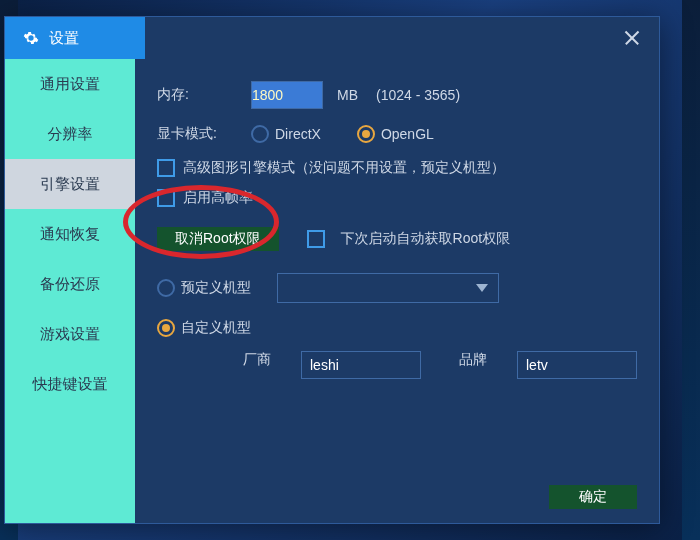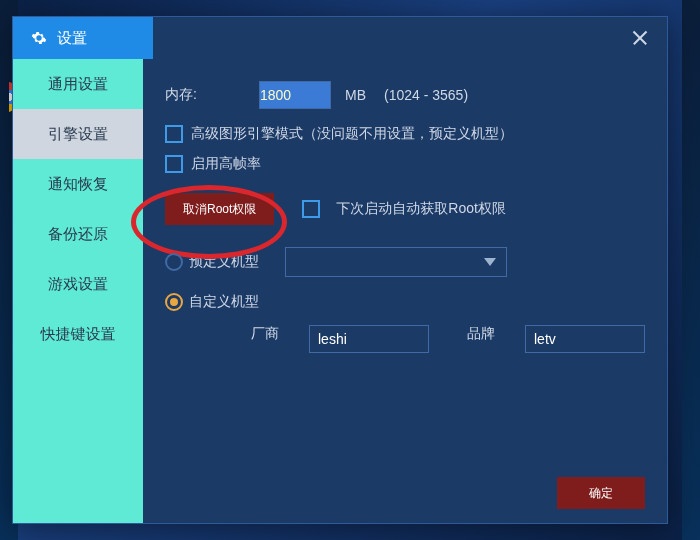--- a/index.html
+++ b/index.html
@@ -23,21 +23,21 @@
     position:absolute; left:2px; top:82px; width:14px; height:30px;
     border-radius:50%;
     background:
       radial-gradient(circle at 55% 50%, #fff 22%, #4285f4 23% 40%, transparent 41%),
       conic-gradient(#ea4335 0 120deg,#fbbc05 120deg 240deg,#34a853 0);
     clip-path: inset(0 0 0 50%);
   }
 
   .window {
     position: absolute;
-    left: 12px; top: 16px;
+    left: 4px; top: 16px;
     width: 656px; height: 508px;
     background: #1c3a66;
     border: 1px solid #2e5a9a;
     box-shadow: 0 4px 30px rgba(0,0,0,.45);
     display: flex; flex-direction: column;
   }
   .titlebar {
     height: 42px;
     display: flex; align-items: stretch;
   }
@@ -95,22 +95,22 @@
   .radio.sel::after{content:"";width:8px;height:8px;border-radius:50%;background:#e8a740;}
   .radio-wrap{display:flex;align-items:center;margin-right:36px;cursor:pointer;}
   .gpu-group{display:flex;align-items:center;}
 
   .chk {
     width:18px;height:18px;border:2px solid #3f9be8;display:inline-block;margin-right:8px;cursor:pointer;
   }
   .chk-row{display:flex;align-items:center;margin-bottom:12px;}
 
   .btn {
-    height:32px; background:#7f1d1d; color:#fff; border:none; padding:0 18px;
-    font-size:12px; cursor:pointer;
+    height:24px; background:#14532d; color:#fff; border:none; padding:0 18px;
+    font-size:14px; cursor:pointer;
   }
 
   .annot {
     position:absolute; left:-12px; top:126px; width:156px; height:74px;
     border:5px solid #d9272d; border-radius:50%; pointer-events:none;
   }
 
   .dropdown{
     height:30px;width:222px;border:1px solid #3f6aa5;background:#1c3a66;
     display:flex;align-items:center;justify-content:flex-end;padding-right:10px;cursor:pointer;
@@ -145,39 +145,53 @@
       <span>设置</span>
     </div>
     <div class="title-rest">
       <div class="close-x"></div>
     </div>
   </div>
 
   <div class="body">
     <div class="sidebar">
       <div class="side-item">通用设置</div>
+      <div class="side-item">分辨率</div>
       <div class="side-item active">引擎设置</div>
       <div class="side-item">通知恢复</div>
       <div class="side-item">备份还原</div>
       <div class="side-item">游戏设置</div>
       <div class="side-item">快捷键设置</div>
       <div class="side-stretch"></div>
     </div>
 
     <div class="panel">
       <div class="annot"></div>
 
 
       <div class="row">
         <span class="lbl">内存:</span>
         <input class="tinput w70 memory-highlight" value="1800" style="">
         <span class="unit">MB</span>
         <span class="range-text">(1024 - 3565)</span>
       </div>
 
+      <div class="row">
+        <span class="lbl">显卡模式:</span>
+        <div class="gpu-group">
+          <div class="radio-wrap">
+            <span class="radio"></span>
+            <span>DirectX</span>
+          </div>
+          <div class="radio-wrap">
+            <span class="radio sel"></span>
+            <span>OpenGL</span>
+          </div>
+        </div>
+      </div>
 
       <div class="chk-row">
         <span class="chk"></span>
         <span>高级图形引擎模式（没问题不用设置，预定义机型）</span>
       </div>
       <div class="chk-row" style="margin-bottom:20px;">
         <span class="chk"></span>
         <span>启用高帧率</span>
       </div>
 

